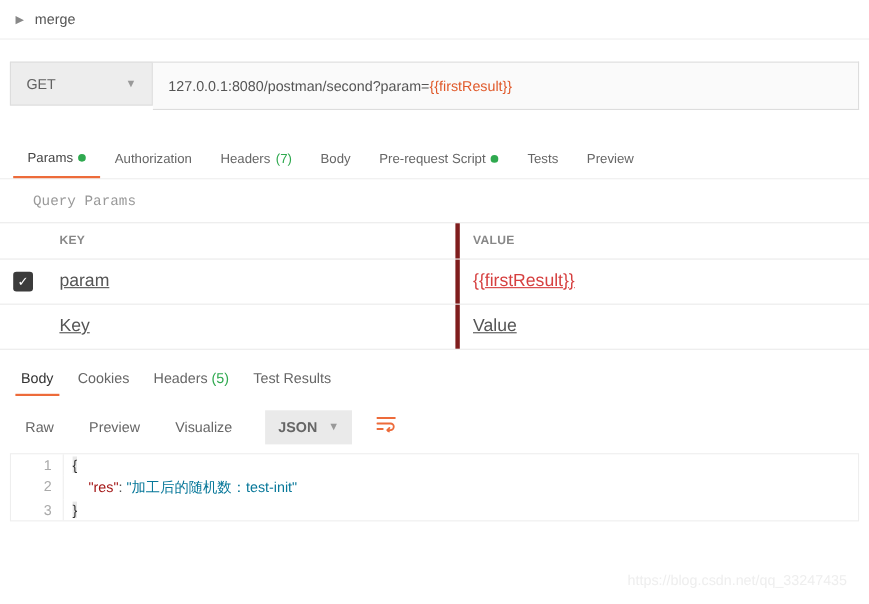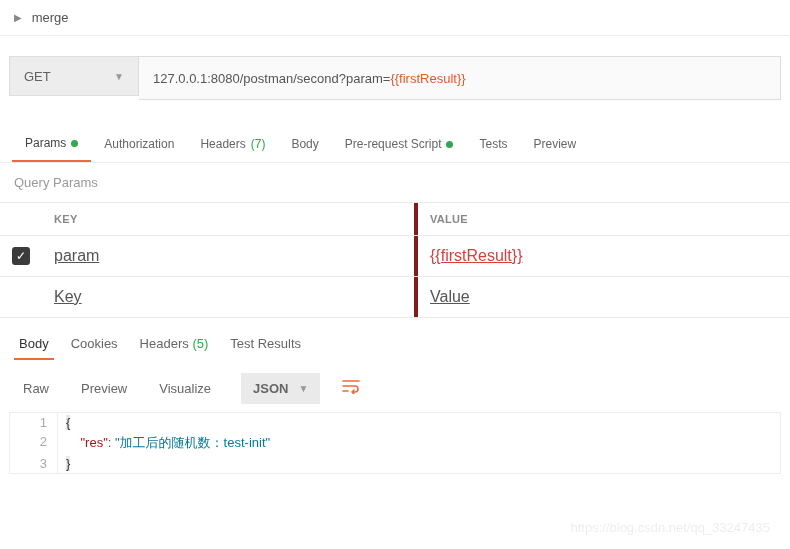--- a/index.html
+++ b/index.html
@@ -9,21 +9,21 @@
 .url-row { display: flex; margin: 20px 9px 0 9px; }
 .method-select { width: 130px; height: 40px; background: #ededed; border: 1px solid #ddd; display: flex; align-items: center; justify-content: space-between; padding: 0 14px; color: #616161; font-size: 13px; cursor: pointer; }
 .method-caret { color: #999; font-size: 10px; }
 .url-input { flex: 1; height: 44px; border: 1px solid #ddd; border-left: none; display: flex; align-items: center; padding: 0 14px; font-size: 13px; color: #555; background: #fafafa; }
 .url-var { color: #e05a2b; }
 .tabs { display: flex; margin-top: 26px; padding: 0 12px; border-bottom: 1px solid #eee; }
 .tab { padding: 10px 13px; color: #666; font-size: 12px; cursor: pointer; position: relative; display: flex; align-items: center; gap: 5px; }
 .tab.active { border-bottom: 2px solid #ed6b3a; color: #444; }
 .dot { width: 7px; height: 7px; border-radius: 50%; background: #2fa94f; display: inline-block; }
 .count { color: #2fa94f; }
-.sect-title { color: #999; font-size: 13px; padding: 12px 14px; }
+.sect-title { color: #999; font-size: 13px; padding: 12px 30px; font-family: Liberation Mono, monospace; }
 .tbl-head { display: flex; border-top: 1px solid #eaeaea; border-bottom: 1px solid #eaeaea; }
 .col-check { width: 42px; display: flex; align-items: center; justify-content: center; }
 .col-key { flex: 1; padding: 10px 12px; border-right: 4px solid #7f1d1d; font-size: 11px; color: #888; font-weight: bold; letter-spacing: .3px; }
 .col-value { flex: 1; padding: 10px 12px; font-size: 11px; color: #888; font-weight: bold; letter-spacing: .3px; }
 .tbl-row { display: flex; border-bottom: 1px solid #eaeaea; align-items: stretch; }
 .tbl-row .col-key, .tbl-row .col-value { font-size: 16px; font-weight: normal; letter-spacing: 0; color: #555; padding: 11px 12px; text-decoration: underline; }
 .tbl-row .col-value.var { color: #d63f3f; }
 .placeholder { color: #bbb; }
 .checkbox { width: 18px; height: 18px; border-radius: 3px; background: #3b3b3b; display: flex; align-items: center; justify-content: center; color: #fff; font-size: 12px; }
 .resp-tabs { display: flex; gap: 0; padding: 10px 8px 0 8px; }

